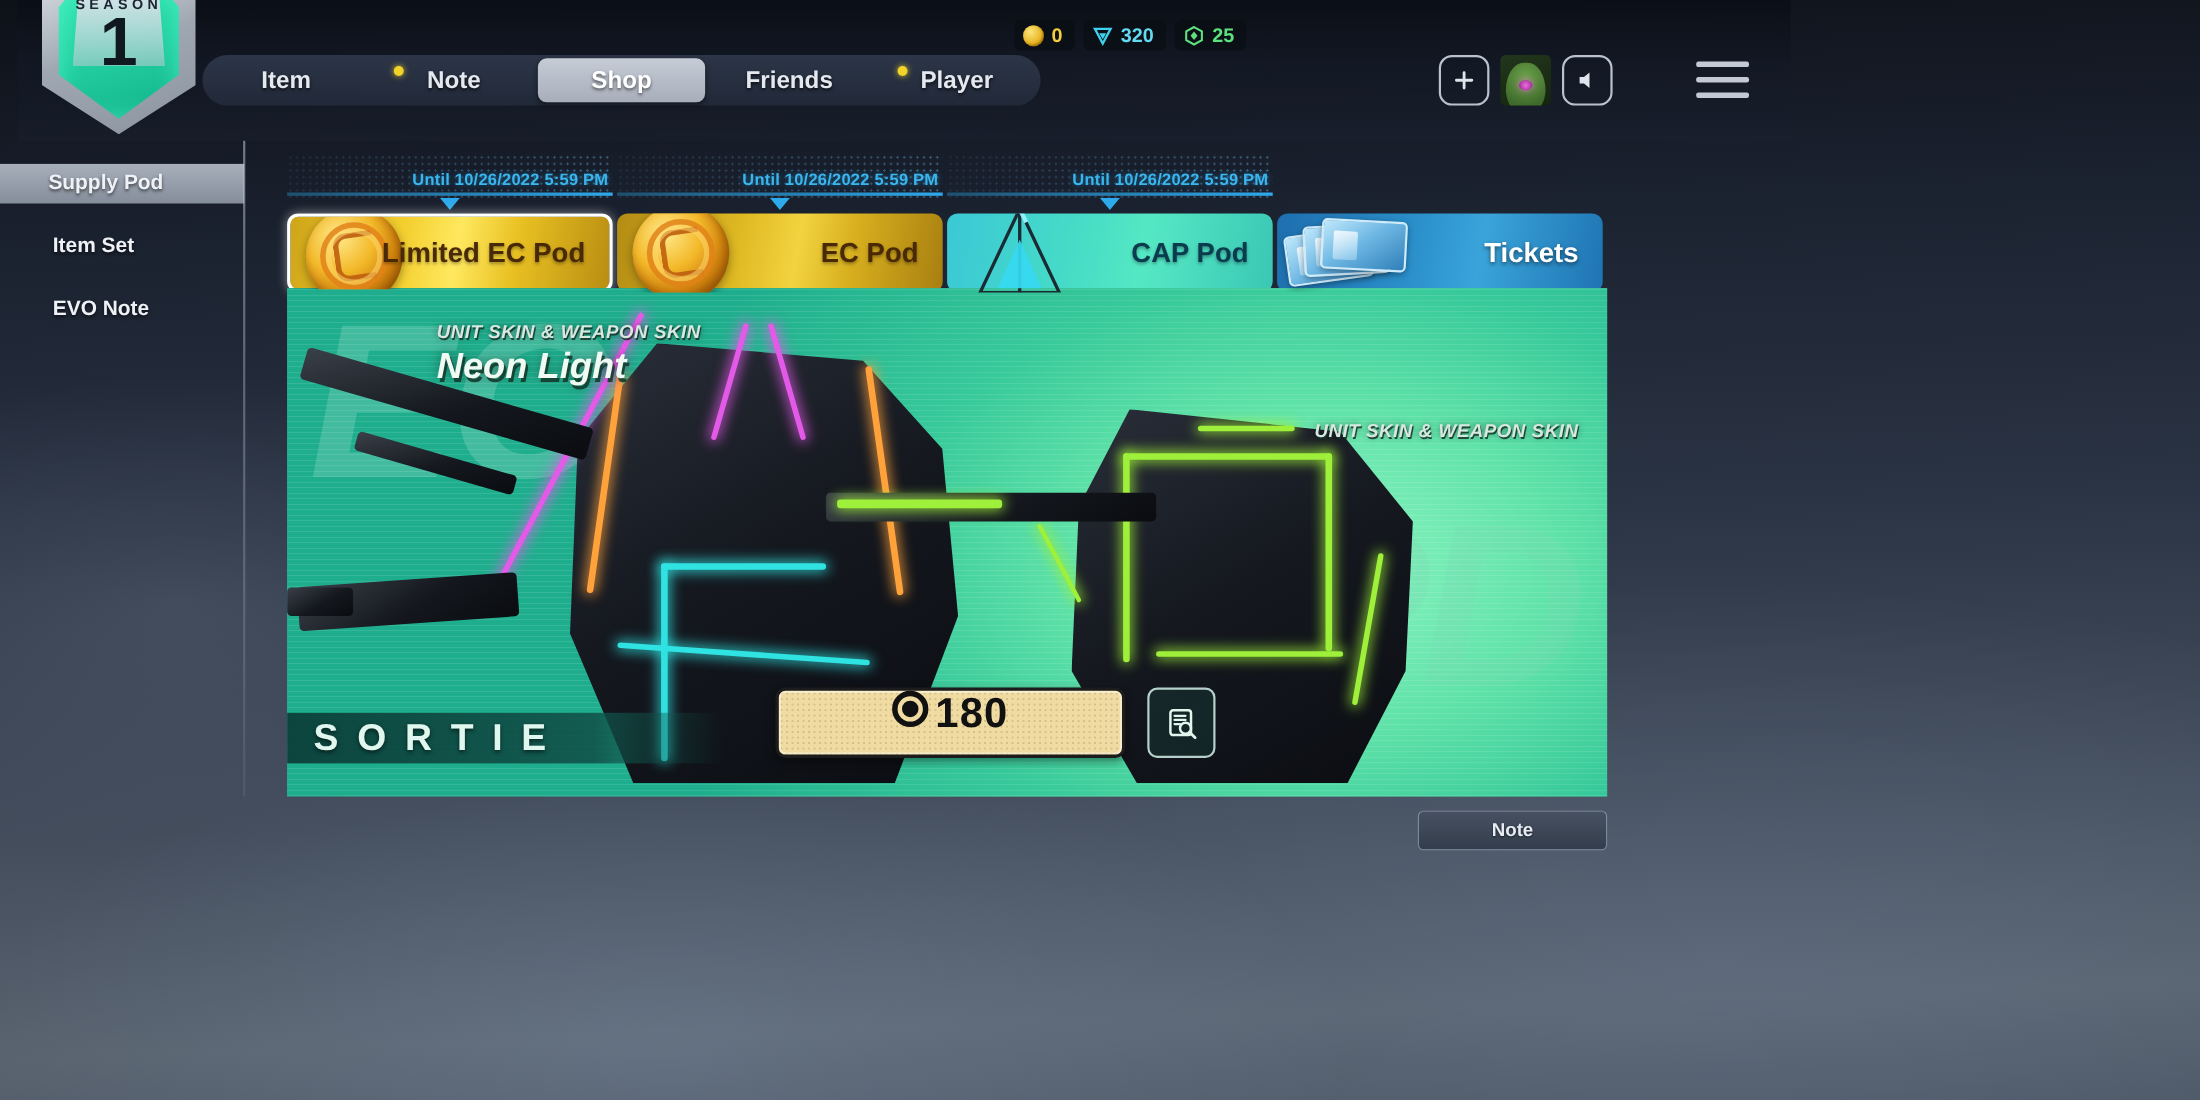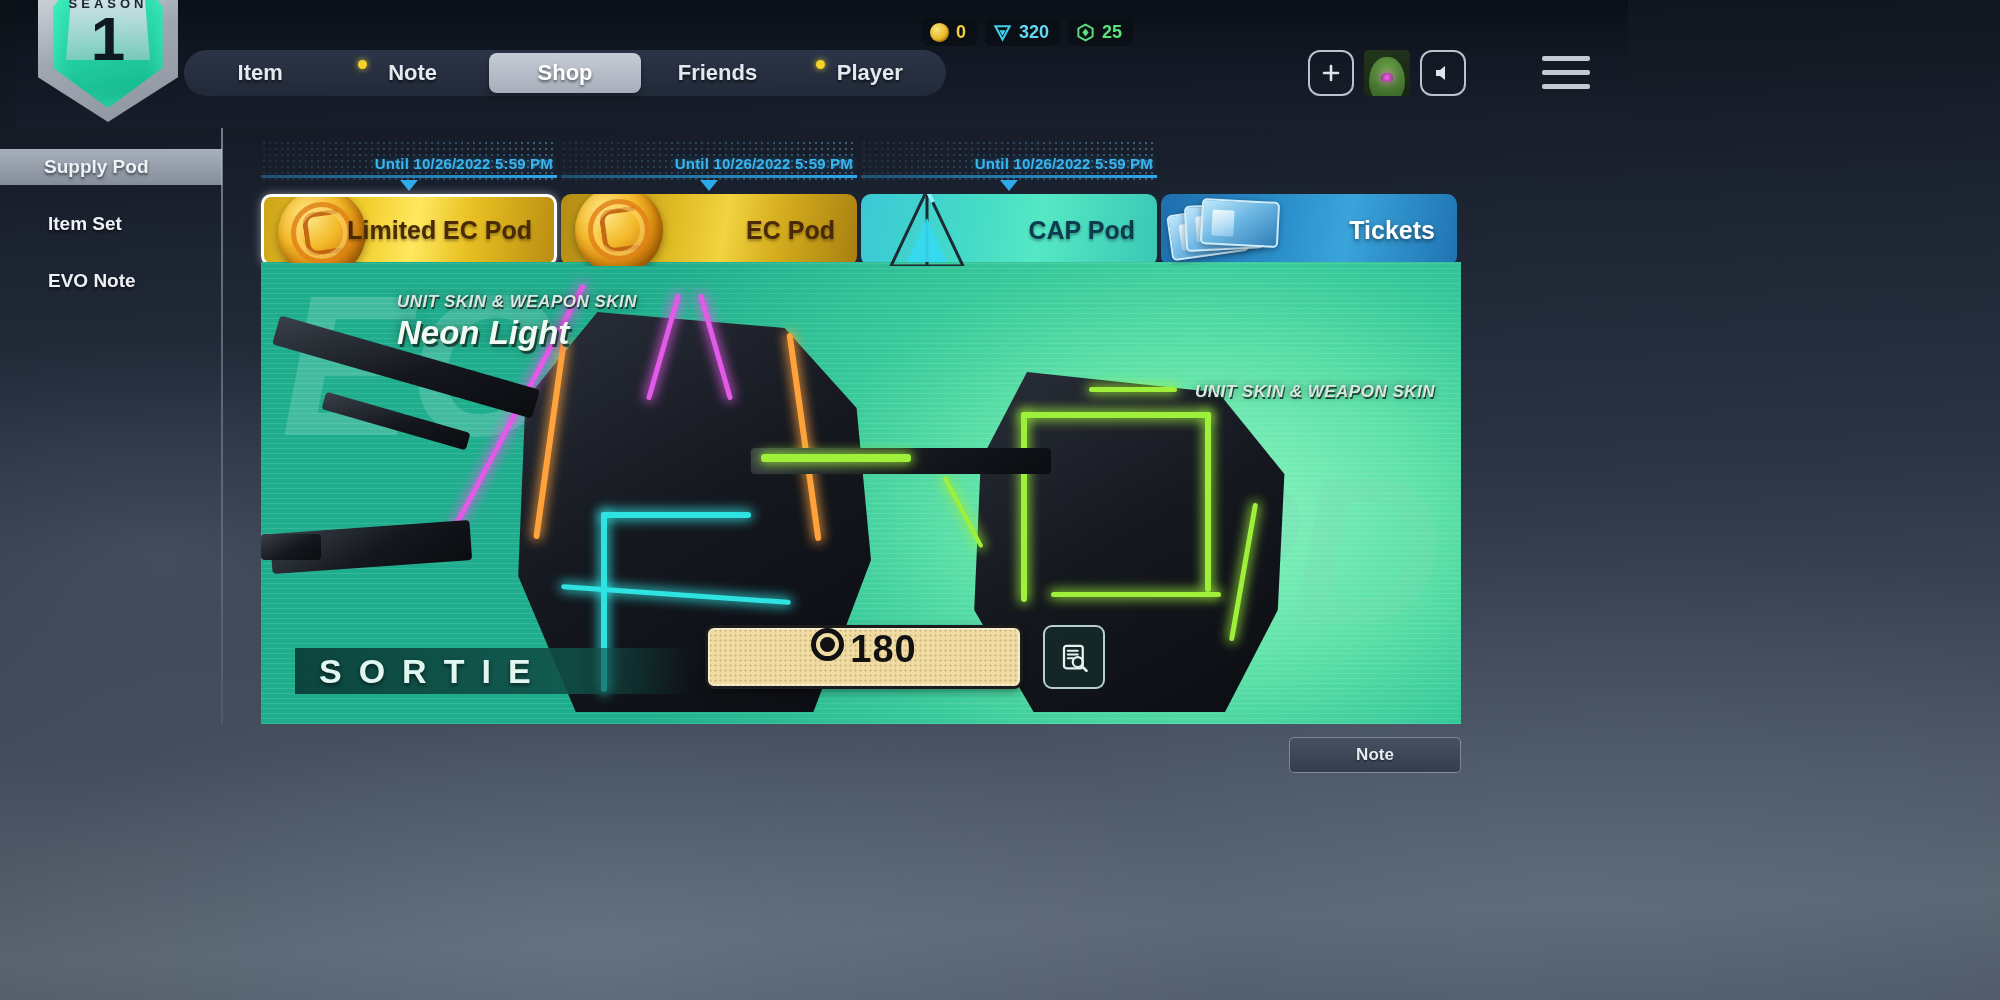--- a/index.html
+++ b/index.html
@@ -255,21 +255,21 @@
     font-size: 33px; font-weight: bold; font-style: italic;
     color: #eefaf2; text-shadow: 2px 3px 0 rgba(20,60,48,0.9), 0 0 11px rgba(0,0,0,0.45);
     margin-top: 2px;
   }
   .skinlabel.right { text-align: right; }
   .sortie {
     position: absolute; left: 0; top: 386px; width: 398px; height: 46px; z-index: 13;
     background: linear-gradient(90deg, rgba(10,60,55,0.92) 0%, rgba(16,80,72,0.88) 70%, rgba(16,80,72,0.0) 100%);
     display: flex; align-items: center; padding-left: 24px;
     font-size: 34px; font-weight: bold; letter-spacing: 17px;
-    color: #dff7ef; text-shadow: 0 2px 4px rgba(0,0,0,0.6); margin-left: 34px;
+    color: #dff7ef; text-shadow: 0 2px 4px rgba(0,0,0,0.6);
   }
   .price-btn {
     position: absolute; left: 444px; top: 363px; width: 318px; height: 64px; z-index: 14;
     border-radius: 9px; border: 3px solid #1c1c1c;
     background-color: #f0dca2;
     background-image: radial-gradient(rgba(190,165,110,0.55) 1px, transparent 1.1px);
     background-size: 5px 5px;
     display: flex; justify-content: center; gap: 6px;
     box-shadow: 0 3px 8px rgba(0,0,0,0.4), inset 0 0 0 2px rgba(255,255,255,0.45);
     cursor: pointer;

